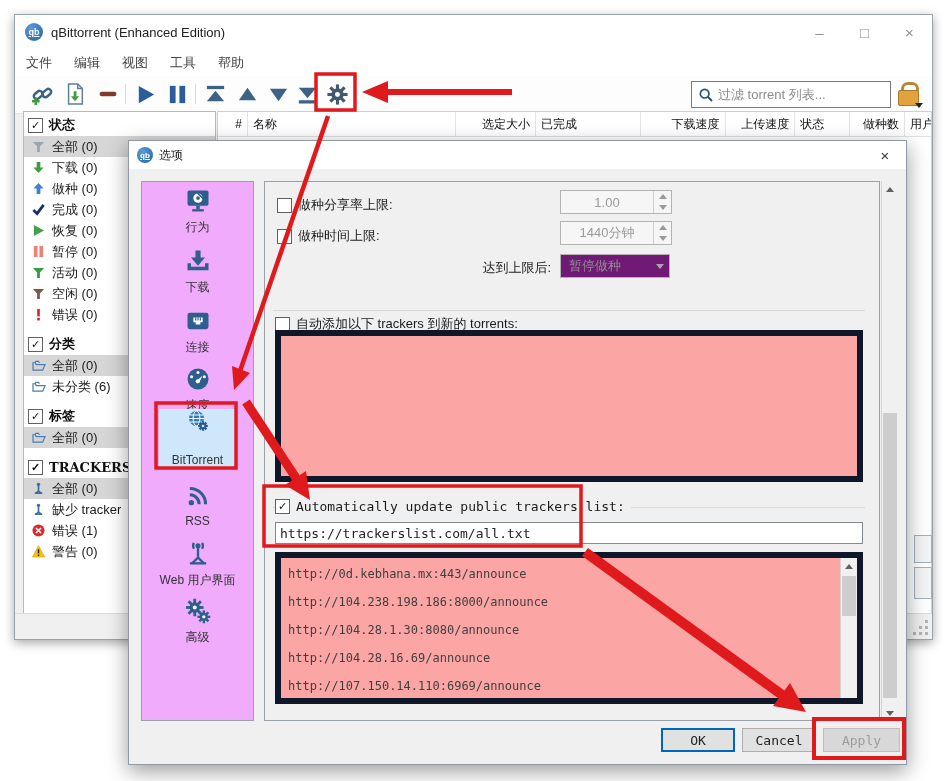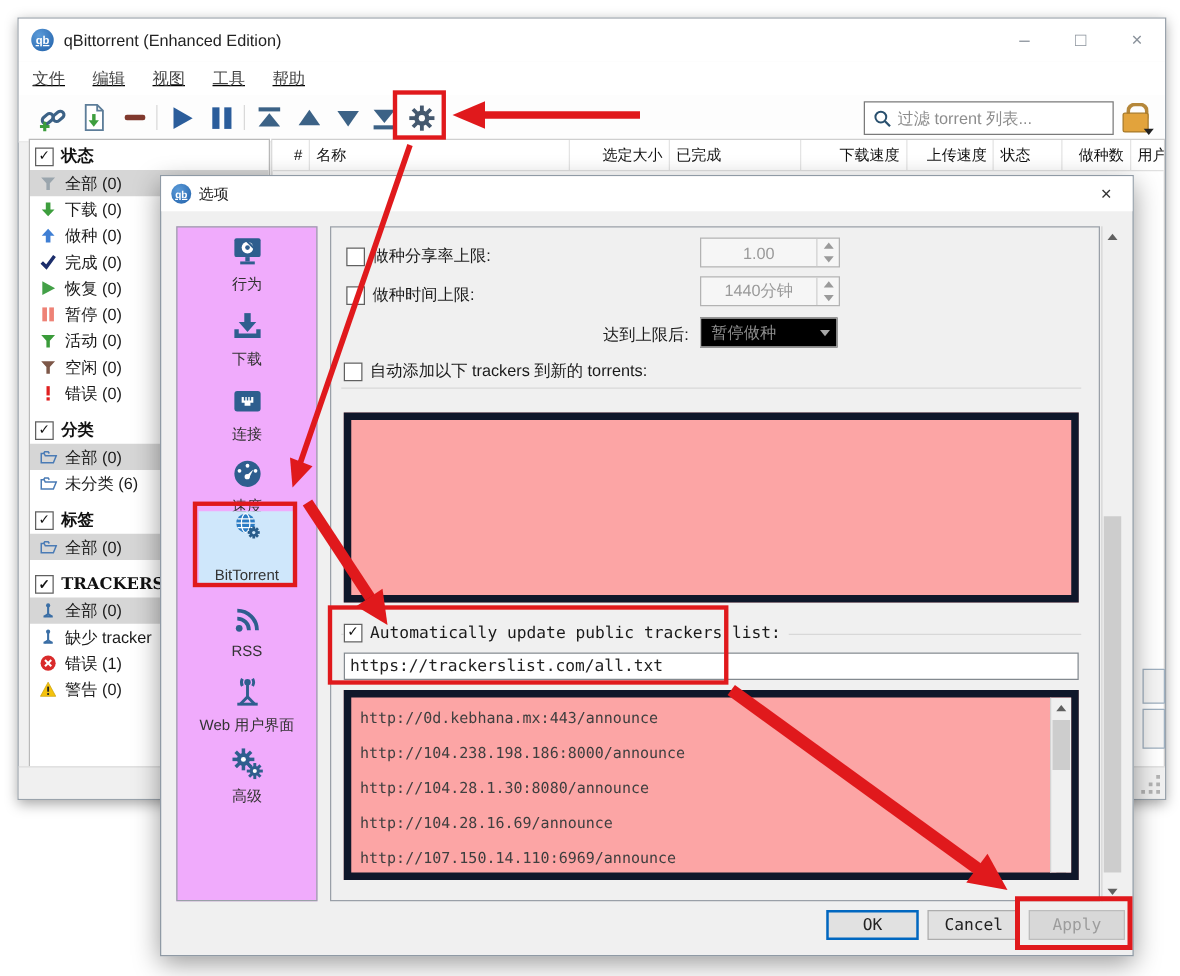--- a/index.html
+++ b/index.html
@@ -10,21 +10,21 @@
   #main-window{left:14px;top:14px;width:917px;height:624px;background:#f0f0f0;
     border:1px solid #9aa3ac;box-shadow:0 3px 10px rgba(0,0,0,.35);}
   #titlebar{left:0;top:0;width:100%;height:34px;background:#fff;display:flex;align-items:center;}
   .qb-logo{width:18px;height:18px;border-radius:50%;background:radial-gradient(circle at 35% 30%,#5b9bd9,#1f5fa8);
     color:#fff;font-size:9px;font-weight:bold;display:flex;align-items:center;justify-content:center;text-decoration:underline;}
   #titlebar .qb-logo{margin-left:10px;}
   #win-title{margin-left:8px;font-size:13px;color:#222;}
   #win-controls{margin-left:auto;display:flex;}
   #win-controls span{width:45px;height:34px;display:flex;align-items:center;justify-content:center;
     color:#8a929b;font-size:15px;}
-  #menubar{left:0;top:34px;width:100%;height:27px;display:flex;align-items:center;background:#fff;text-decoration:underline;}
+  #menubar{left:0;top:34px;width:100%;height:27px;display:flex;align-items:center;background:#fff;}
   #menubar span{padding:0 11px;font-size:13px;color:#444;}
   #toolbar{left:0;top:61px;width:100%;height:37px;background:#fdfdfd;border-bottom:1px solid #e3e3e3;}
   .tbtn{position:absolute;top:5px;width:26px;height:26px;display:flex;align-items:center;justify-content:center;}
   .tsep{position:absolute;top:8px;width:1px;height:20px;background:#d9d9d9;}
   #search-box{left:676px;top:5px;width:198px;height:25px;background:#fff;border:1px solid #7a7a7a;
     display:flex;align-items:center;}
   #search-box .ph{color:#8d8d8d;font-size:13px;margin-left:4px;white-space:nowrap;overflow:hidden;}
   #lock-btn{left:880px;top:5px;width:26px;height:26px;}
   .lock-shackle{position:absolute;left:6px;top:1px;width:12px;height:10px;border:3px solid #b5873a;
     border-bottom:none;border-radius:7px 7px 0 0;}
@@ -71,21 +71,21 @@
   #dlg-content{left:135px;top:40px;width:616px;height:540px;background:#f0f0f0;border:1px solid #9aa0a8;box-sizing:border-box;}
   .lbl{font-size:13px;color:#1a1a1a;white-space:nowrap;}
   .cbrow{position:absolute;display:flex;align-items:center;}
   .spin{position:absolute;width:112px;height:24px;background:#f6f6f6;border:1px solid #b3b3b3;box-sizing:border-box;
     display:flex;align-items:center;}
   .spin .val{flex:1;text-align:center;color:#9a9a9a;font-size:13px;}
   .spin .arrows{width:17px;height:100%;border-left:1px solid #cfcfcf;display:flex;flex-direction:column;}
   .spin .arrows i{flex:1;display:flex;align-items:center;justify-content:center;}
   .tri-up{width:0;height:0;border-left:4px solid transparent;border-right:4px solid transparent;border-bottom:5px solid #9a9a9a;}
   .tri-dn{width:0;height:0;border-left:4px solid transparent;border-right:4px solid transparent;border-top:5px solid #9a9a9a;}
-  .combo{position:absolute;width:110px;height:24px;background:#000000;border:1px solid #b3b3b3;box-sizing:border-box;
+  .combo{position:absolute;width:110px;height:24px;background:#701a75;border:1px solid #b3b3b3;box-sizing:border-box;
     display:flex;align-items:center;}
   .combo .val{flex:1;padding-left:8px;color:#8f8f8f;font-size:13px;}
   .combo .chev{width:18px;display:flex;justify-content:center;}
   .groupline{position:absolute;height:1px;background:#d8d8d8;}
   .legend{position:absolute;background:#f0f0f0;padding-right:6px;display:flex;align-items:center;}
   .txtbox{position:absolute;background:#fca5a5;border:6px solid #0f172a;box-sizing:border-box;}
   .urlinput{position:absolute;background:#fff;border:1px solid #83898f;box-sizing:border-box;
     font-size:13px;color:#222;display:flex;align-items:center;padding-left:4px;}
   .sbar{position:absolute;width:17px;background:#f0f0f0;border-left:1px solid #d4d4d4;box-sizing:border-box;}
   .sbar .sa{position:absolute;left:0;width:16px;height:16px;display:flex;align-items:center;justify-content:center;}
@@ -555,21 +555,21 @@
     </div>
     <div class="abs lbl" style="left:150px;top:77px;width:136px;text-align:right">达到上限后:</div>
     <div class="combo" style="left:295px;top:72px">
       <span class="val">暂停做种</span>
       <span class="chev">
           <span class="tri-dn" style="border-top-color:#a8a8a8"></span>
         </span>
     </div>
 
     <div class="groupline" style="left:8px;top:128px;width:592px"></div>
-    <div class="legend" style="left:10px;top:106px">
+    <div class="legend" style="left:10px;top:133px">
       <span class="cb"></span>
       <span class="lbl">自动添加以下 trackers 到新的 torrents:</span>
     </div>
     <div class="txtbox" style="left:10px;top:148px;width:588px;height:152px"></div>
 
     <div class="groupline" style="left:8px;top:325px;width:592px"></div>
     <div class="legend" style="left:10px;top:317px">
       <span class="cb">✓</span>
       <span class="lbl mono">Automatically update public trackers list:</span>
     </div>

